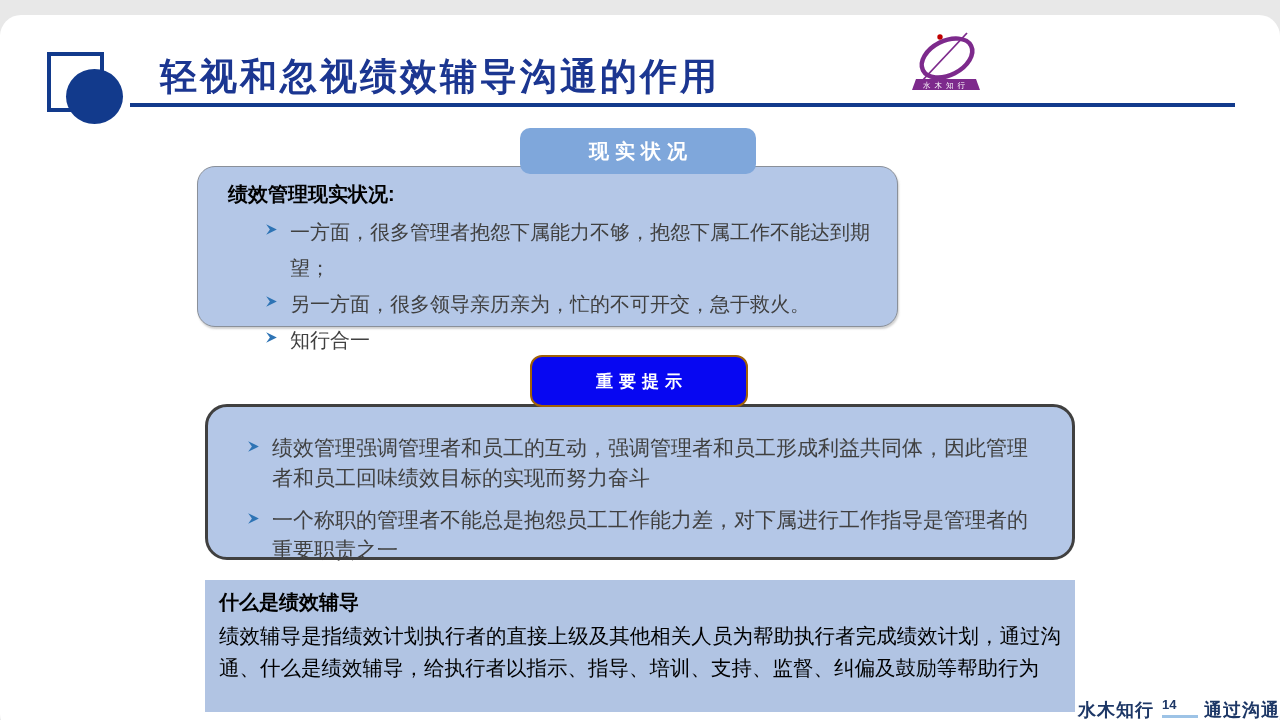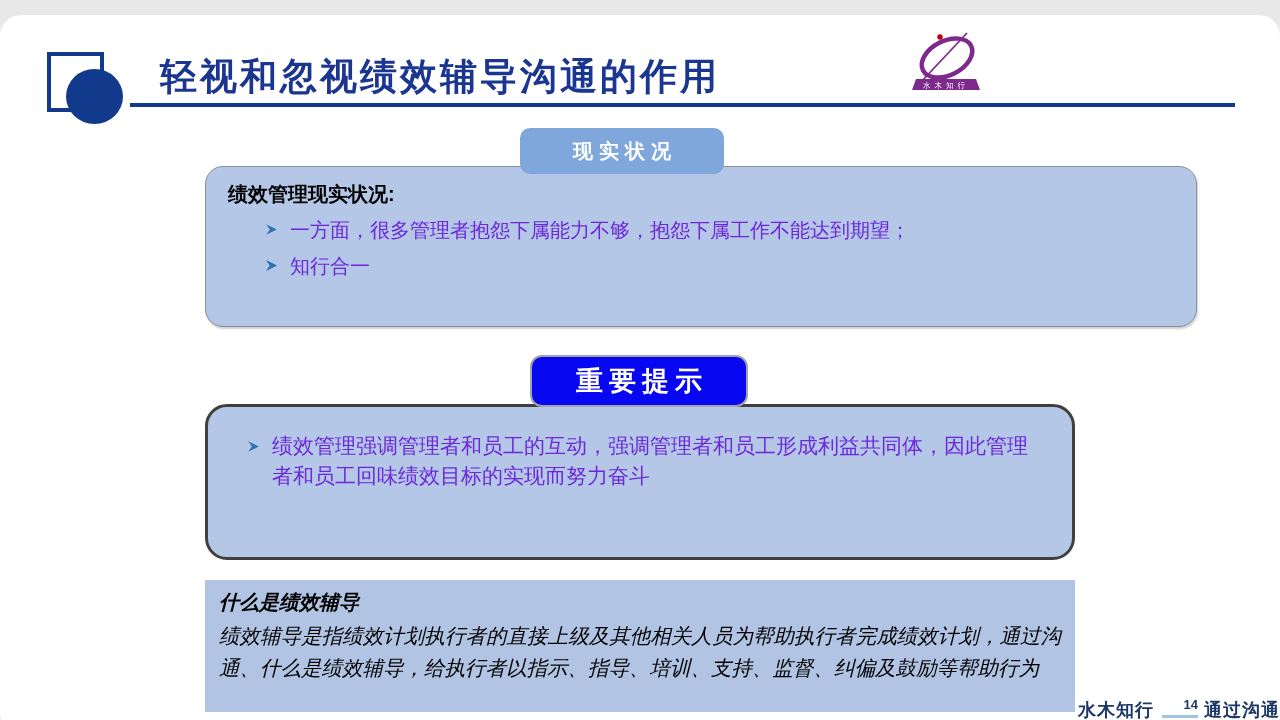--- a/index.html
+++ b/index.html
@@ -34,50 +34,50 @@
     font-size:15px; font-weight:bold; color:#7c7c7c; letter-spacing:1px;
     white-space:nowrap;
   }
 
   
   .tab {
     position:absolute; z-index:2; display:flex; align-items:center; justify-content:center;
     color:#ffffff; font-weight:bold; white-space:nowrap;
   }
   .tab-1 {
-    left:520px; top:113px; width:204px; height:46px;
+    left:520px; top:113px; width:236px; height:46px;
     background:#7fa7db; border-radius:10px;
     font-size:20px; letter-spacing:6px; text-indent:6px;
   }
   .tab-2 {
     left:530px; top:340px; width:214px; height:48px;
-    background:#0707f2; border:2px solid #a3a3a3; border-radius:12px;
-    font-size:27px; letter-spacing:6px; text-indent:6px;
+    background:#0707f2; border:2px solid #a16207; border-radius:12px;
+    font-size:17px; letter-spacing:6px; text-indent:6px;
   }
 
   
   .box { position:absolute; z-index:1; background:#b4c7e7; box-sizing:border-box; color:#000; }
   .box-1 {
-    left:205px; top:151px; width:992px; height:161px;
+    left:197px; top:151px; width:701px; height:161px;
     border:1.5px solid #8a9099; border-radius:18px;
     box-shadow:1px 2px 2px rgba(120,120,120,0.35);
+    padding-left:8px;
   }
   .box-2 {
     left:205px; top:389px; width:870px; height:156px;
     border:3px solid #404040; border-radius:22px;
   }
-  .box-3 { left:205px; top:565px; width:870px; height:132px; background:#b1c4e3;font-style:italic; }
+  .box-3 { left:205px; top:565px; width:870px; height:132px; background:#b1c4e3; }
 
   .box-heading { margin:14px 0 0 22px; font-size:20px; font-weight:bold; color:#000; }
 
   ul.bullets { list-style:none; margin:6px 0 0 0; padding:0 18px 0 58px; }
   ul.bullets li {
-    position:relative; font-size:20px; line-height:36px; color:#6d28d9;
+    position:relative; font-size:20px; line-height:36px; color:#404040;
     padding-left:26px;
-    font-family:Liberation Mono, monospace;
   }
   .box-2 ul.bullets { margin-top:26px; padding-left:38px; padding-right:24px; }
   .box-2 ul.bullets li { font-size:21px; line-height:30px; margin-bottom:12px; }
   .arrow-icon {
     position:absolute; left:0; top:8px; width:15px; height:15px; display:inline-block;
   }
   .box-2 .arrow-icon { top:6px; }
 
   .box-3 .box-heading { margin:9px 0 0 14px; }
   .box-body {
@@ -85,21 +85,21 @@
     text-align:justify;
   }
 
   
   .footer {
     position:absolute; left:1078px; top:682px;
     display:flex; align-items:flex-end; color:#1d3766; white-space:nowrap;
   }
   .footer .brand { font-size:18px; font-weight:bold; letter-spacing:1px; }
   .page-block {
-    width:36px; text-align:right; font-size:13px; font-weight:bold;
+    width:36px; text-align:left; font-size:13px; font-weight:bold;
     border-bottom:3px solid #9dc3e6; padding-bottom:3px;
     margin:0 6px 4px 8px; color:#1d3766;
   }
 </style>
 </head>
 <body>
 
 <div class="slide">
 
   <div class="deco-square"></div>
@@ -122,39 +122,46 @@
       <li>
         <svg class="arrow-icon" viewBox="0 0 14 14">
           <path d="M2 2 L12 7 L2 12 L5.5 7 Z" fill="#2e74b5"></path>
           </svg>
         <span>一方面，很多管理者抱怨下属能力不够，抱怨下属工作不能达到期望；</span>
       </li>
       <li>
         <svg class="arrow-icon" viewBox="0 0 14 14">
           <path d="M2 2 L12 7 L2 12 L5.5 7 Z" fill="#2e74b5"></path>
           </svg>
+        <span>另一方面，很多领导亲历亲为，忙的不可开交，急于救火。</span>
       </li>
       <li>
         <svg class="arrow-icon" viewBox="0 0 14 14">
           <path d="M2 2 L12 7 L2 12 L5.5 7 Z" fill="#2e74b5"></path>
           </svg>
         <span>知行合一</span>
       </li>
     </ul>
   </div>
 
   <div class="tab tab-2">重要提示</div>
   <div class="box box-2">
     <ul class="bullets">
       <li>
         <svg class="arrow-icon" viewBox="0 0 14 14">
           <path d="M2 2 L12 7 L2 12 L5.5 7 Z" fill="#2e74b5"></path>
           </svg>
         <span>绩效管理强调管理者和员工的互动，强调管理者和员工形成利益共同体，因此管理者和员工回味绩效目标的实现而努力奋斗</span>
       </li>
+      <li>
+        <svg class="arrow-icon" viewBox="0 0 14 14">
+          <path d="M2 2 L12 7 L2 12 L5.5 7 Z" fill="#2e74b5"></path>
+          </svg>
+        <span>一个称职的管理者不能总是抱怨员工工作能力差，对下属进行工作指导是管理者的重要职责之一</span>
+      </li>
     </ul>
   </div>
 
   <div class="box box-3">
     <div class="box-heading">什么是绩效辅导</div>
     <div class="box-body">绩效辅导是指绩效计划执行者的直接上级及其他相关人员为帮助执行者完成绩效计划，通过沟通、什么是绩效辅导，给执行者以指示、指导、培训、支持、监督、纠偏及鼓励等帮助行为</div>
   </div>
 
   <div class="footer">
     <span class="brand">水木知行</span>

